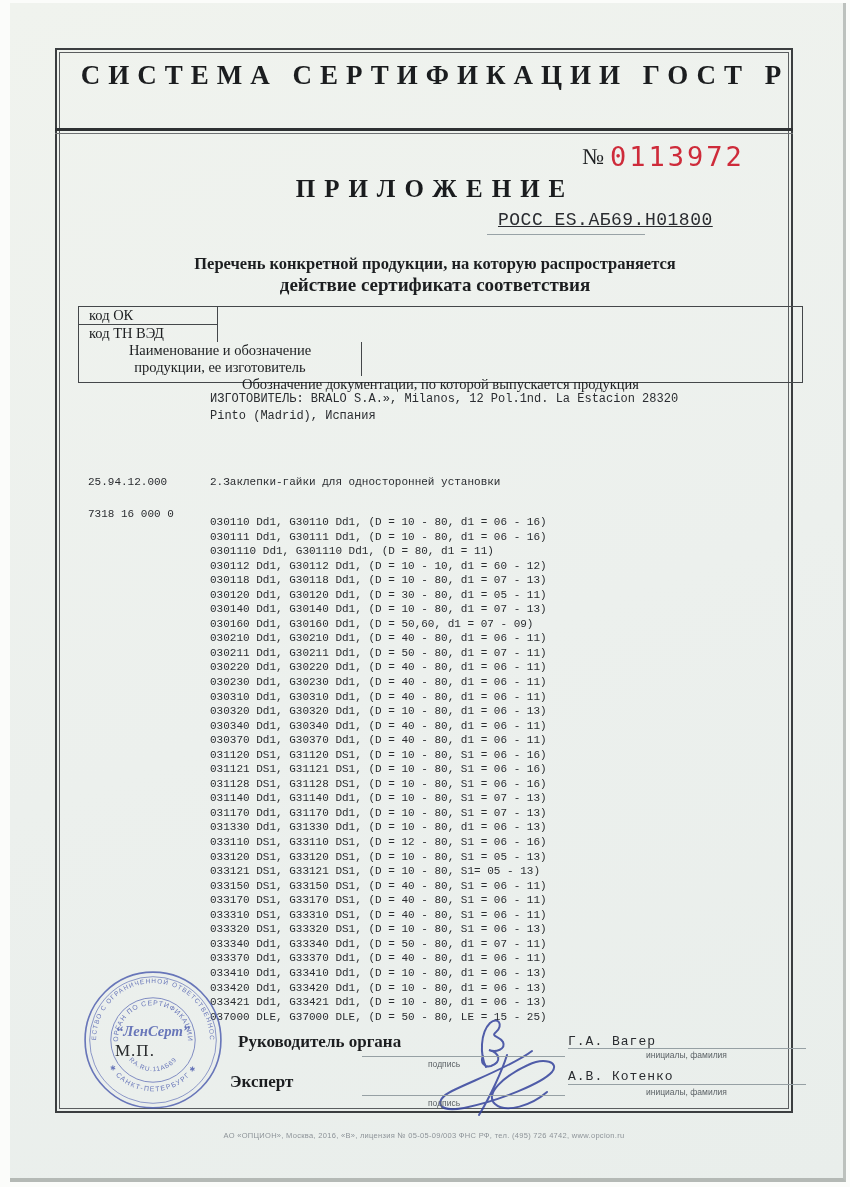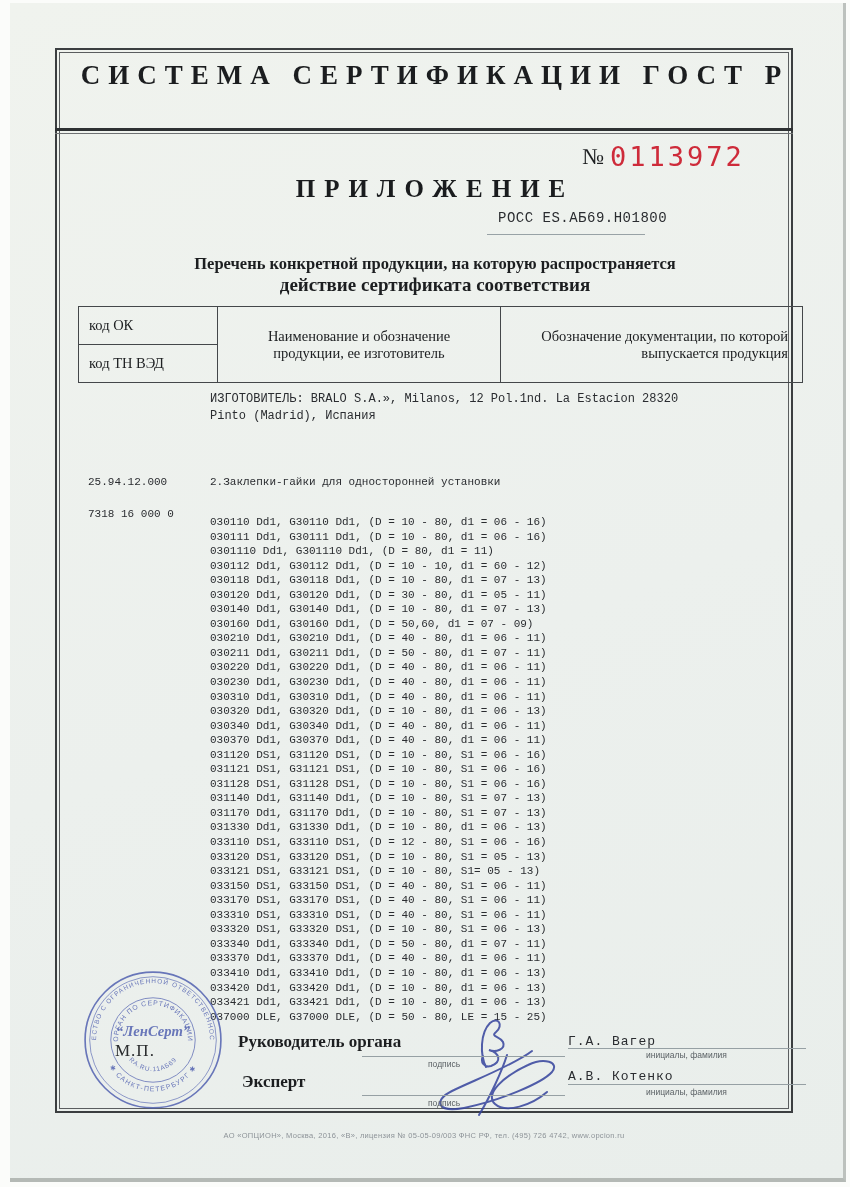--- a/index.html
+++ b/index.html
@@ -31,45 +31,45 @@
   .t-system{top:57px;font-size:27px;font-weight:bold;letter-spacing:8px;color:#1b1d1f;}
   .t-agency{top:95px;font-size:18.5px;font-weight:bold;letter-spacing:1px;color:#1b1d1f;}
   .blank-no{top:138px;left:572px;white-space:nowrap;}
   .blank-no .no-sign{font-size:23px;color:#1d1f21;vertical-align:middle;}
   .blank-no .no-digits{
     font-family:"DejaVu Sans Mono", monospace;font-size:27px;letter-spacing:3px;
     vertical-align:middle;margin-left:6px;
   }
   .t-prilozhenie{top:172px;font-size:25px;font-weight:bold;letter-spacing:9px;color:#1a1c1e;}
   .cert-label{top:214px;left:220px;font-size:17.5px;font-weight:bold;color:#1d1f21;}
-  .cert-number{top:207px;left:488px;font-family:"Liberation Mono", monospace;font-size:14px;color:#2c2e32;letter-spacing:0.5px;}
+  .cert-number{top:207px;left:488px;font-family:"Liberation Mono", monospace;font-size:18px;color:#2c2e32;letter-spacing:0.5px;text-decoration:underline;}
   .cert-line{top:231px;left:477px;width:158px;border-top:1px solid #98a2a6;height:0;}
   .t-sub1{top:251px;font-size:16.5px;font-weight:bold;color:#1c1e20;}
   .t-sub2{top:271px;font-size:19px;font-weight:bold;color:#1c1e20;}
   .ptable{
     left:68px;top:303px;width:725px;height:77px;
     border:1.5px solid #44474a;box-sizing:border-box;display:flex;
-    font-size:14.5px;color:#202224;
+    font-size:14.5px;color:#202224;flex-direction:column;
   }
   .ptable .c1{width:139px;border-right:1.5px solid #44474a;box-sizing:border-box;display:flex;flex-direction:column;}
   .ptable .c1 .cell{flex:1;display:flex;align-items:center;padding-left:10px;}
   .ptable .c1 .cell:first-child{border-bottom:1px solid #44474a;}
   .ptable .c2{width:283px;border-right:1.5px solid #44474a;box-sizing:border-box;display:flex;align-items:center;justify-content:center;text-align:center;padding:0 14px;}
   .ptable .c3{flex:1;display:flex;align-items:center;justify-content:center;text-align:right;padding:0 14px;font-family:Liberation Serif, serif;}
   .mono{font-family:"Liberation Mono", monospace;color:#2a2c30;}
   .manufacturer{top:388px;left:200px;font-size:12px;line-height:17px;white-space:pre;}
   .ok-code{top:473px;left:78px;font-size:11px;}
   .group-title{top:473px;left:200px;font-size:11px;}
   .tnved-code{top:505px;left:78px;font-size:11px;}
   .product-list{top:504px;left:200px;font-size:11px;line-height:14.55px;white-space:pre;margin-top:8px;}
   .stamp-svg{left:65px;top:959px;width:156px;height:156px;opacity:0.82;}
   .mp-label{top:1038px;left:105px;font-size:17px;color:#2a2c2e;letter-spacing:1px;}
   .sig-svg{left:400px;top:1010px;width:200px;height:110px;}
   .role1{top:1029px;left:228px;font-size:17px;font-weight:bold;color:#1c1e20;}
-  .role2{top:1069px;left:232px;font-size:17px;font-weight:bold;color:#1c1e20;}
+  .role2{top:1069px;left:220px;font-size:17px;font-weight:bold;color:#1c1e20;}
   .sigline1{top:1053px;left:352px;width:203px;border-top:1px solid #96a0a4;height:0;}
   .sigline2{top:1092px;left:352px;width:203px;border-top:1px solid #96a0a4;height:0;}
   .caption{font-family:"Liberation Sans", sans-serif;font-size:8.5px;color:#5c6266;}
   .cap-sign1{top:1056px;left:418px;}
   .cap-sign2{top:1095px;left:418px;}
   .name1{top:1031px;left:558px;font-size:13px;letter-spacing:1px;}
   .name2{top:1066px;left:558px;font-size:13px;letter-spacing:1px;}
   .nameline1{top:1045px;left:558px;width:238px;border-top:1px solid #96a0a4;height:0;}
   .nameline2{top:1081px;left:558px;width:238px;border-top:1px solid #96a0a4;height:0;}
   .cap-name1{top:1047px;left:636px;}

